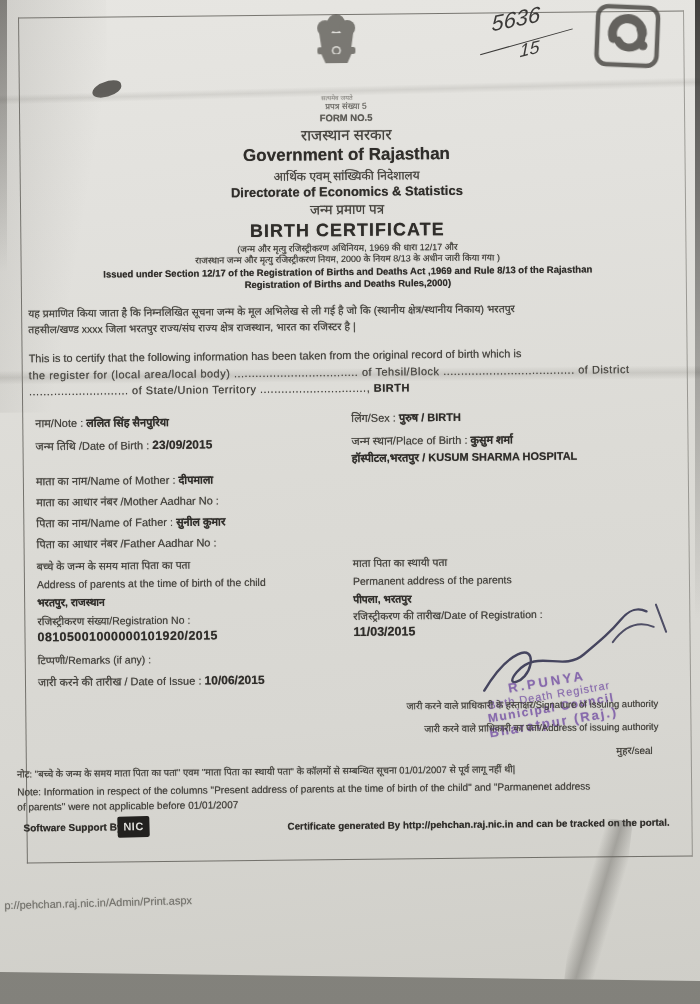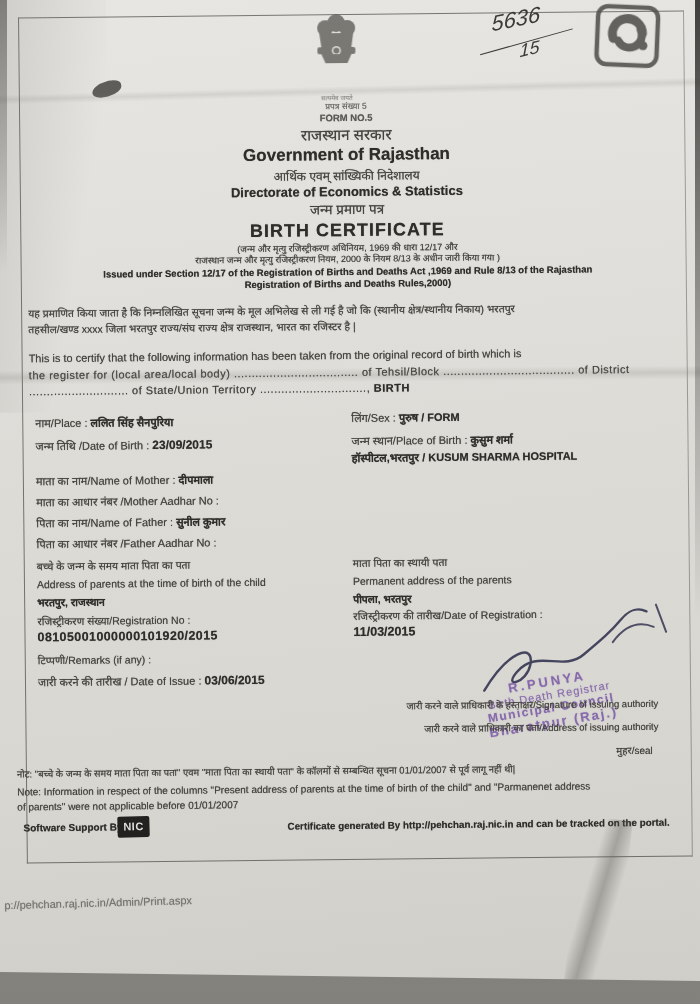--- a/index.html
+++ b/index.html
@@ -99,26 +99,26 @@
         <div>यह प्रमाणित किया जाता है कि निम्नलिखित सूचना जन्म के मूल अभिलेख से ली गई है जो कि (स्थानीय क्षेत्र/स्थानीय निकाय) भरतपुर</div>
         <div>तहसील/खण्ड xxxx जिला भरतपुर राज्य/संघ राज्य क्षेत्र राजस्थान, भारत का रजिस्टर है |</div>
       </div>
       <div class="abs ink" style="left:30px;top:347px;width:650px;font-size:11px;line-height:16.5px;">
         <div>This is to certify that the following information has been taken from the original record of birth which is</div>
         <div class="dots">the register for (local area/local body) ................................... of Tehsil/Block ..................................... of District</div>
         <div class="dots"><span>............................ of State/Union Territory .............................., </span><span class="b">BIRTH</span></div>
       </div>
 
       <div class="abs ink" style="left:36px;top:412px;font-size:11px;">
-        <span>नाम/Place :</span>
+        <span>नाम/Note :</span>
         <span class="b">ललित सिंह सैनपुरिया</span>
       </div>
       <div class="abs ink" style="left:352px;top:410px;font-size:11px;">
         <span>लिंग/Sex :</span>
-        <span class="b">पुरुष / FORM</span>
+        <span class="b">पुरुष / BIRTH</span>
       </div>
       <div class="abs ink" style="left:36px;top:435px;font-size:11px;">
         <span>जन्म तिथि /Date of Birth :</span>
         <span class="b" style="font-size:12px;">23/09/2015</span>
       </div>
       <div class="abs ink" style="left:352px;top:433px;font-size:11px;line-height:17px;">
         <div><span>जन्म स्थान/Place of Birth :</span>
         <span class="b">कुसुम शर्मा</span></div>
         <div class="b">हॉस्पीटल,भरतपुर / KUSUM SHARMA HOSPITAL</div>
       </div>
@@ -155,21 +155,21 @@
       <div class="abs ink" style="left:352px;top:608px;font-size:10.5px;line-height:16px;">
         <div>रजिस्ट्रीकरण की तारीख/Date of Registration :</div>
         <div class="b" style="font-size:12.5px;">11/03/2015</div>
       </div>
 
       <div class="abs ink" style="left:36px;top:650px;font-size:10.5px;">
         <span>टिप्पणी/Remarks (if any) :</span>
       </div>
       <div class="abs ink" style="left:36px;top:671px;font-size:11px;">
         <span>जारी करने की तारीख / Date of Issue :</span>
-        <span class="b" style="font-size:12px;">03/06/2015</span>
+        <span class="b" style="font-size:12px;">10/06/2015</span>
       </div>
 
       <div class="abs" style="left:462px;top:608px;width:210px;height:100px;transform:rotate(-4deg);">
         <svg width="210" height="100" viewBox="0 0 210 100">
           <path d="M18 78 C 45 40, 72 34, 66 56 C 61 74, 36 78, 52 62 C 74 40, 98 66, 120 50 C 140 36, 148 30, 160 18 C 168 10, 176 6, 186 12" fill="none" stroke="#2c2c4a" stroke-width="2.4" stroke-linecap="round" opacity=".85"></path>
           <path d="M150 40 C 162 26, 176 20, 192 28" fill="none" stroke="#2c2c4a" stroke-width="2" stroke-linecap="round" opacity=".8"></path>
           <path d="M196 6 L 204 34" fill="none" stroke="#2c2c4a" stroke-width="2" stroke-linecap="round" opacity=".8"></path>
         </svg>
       </div>
 

